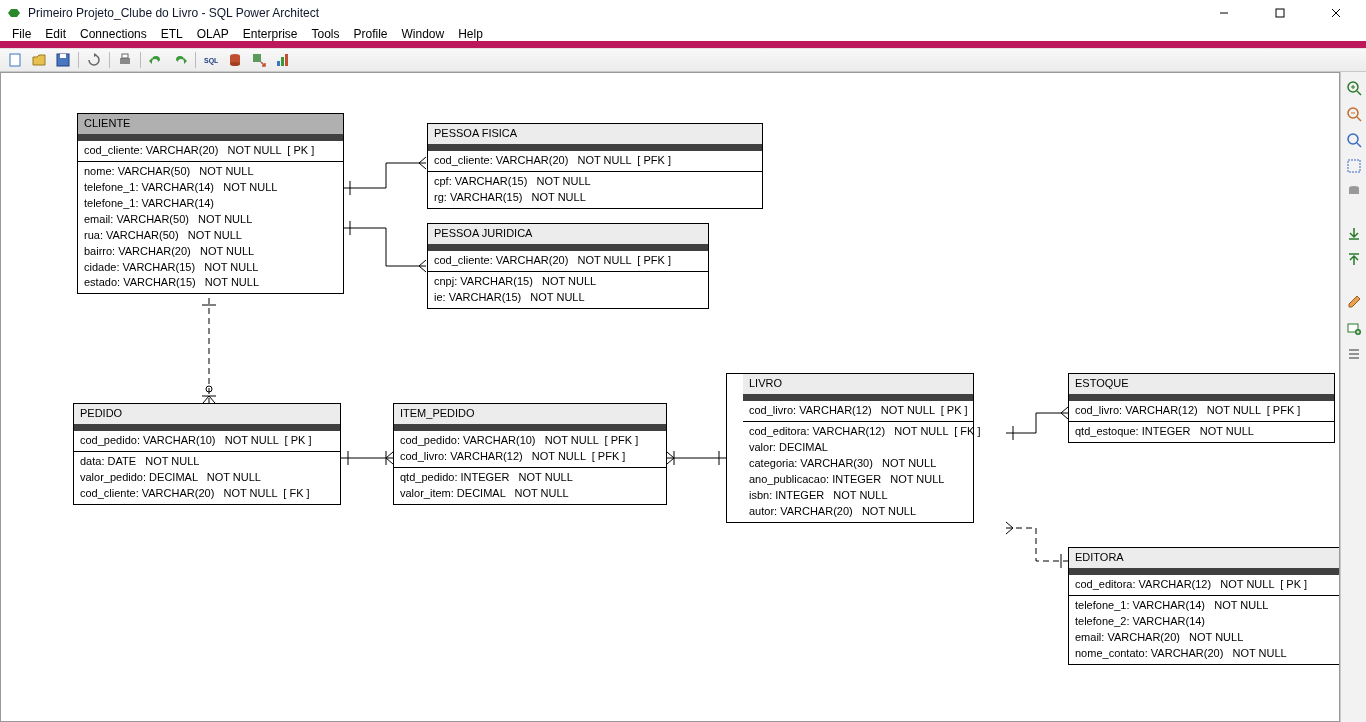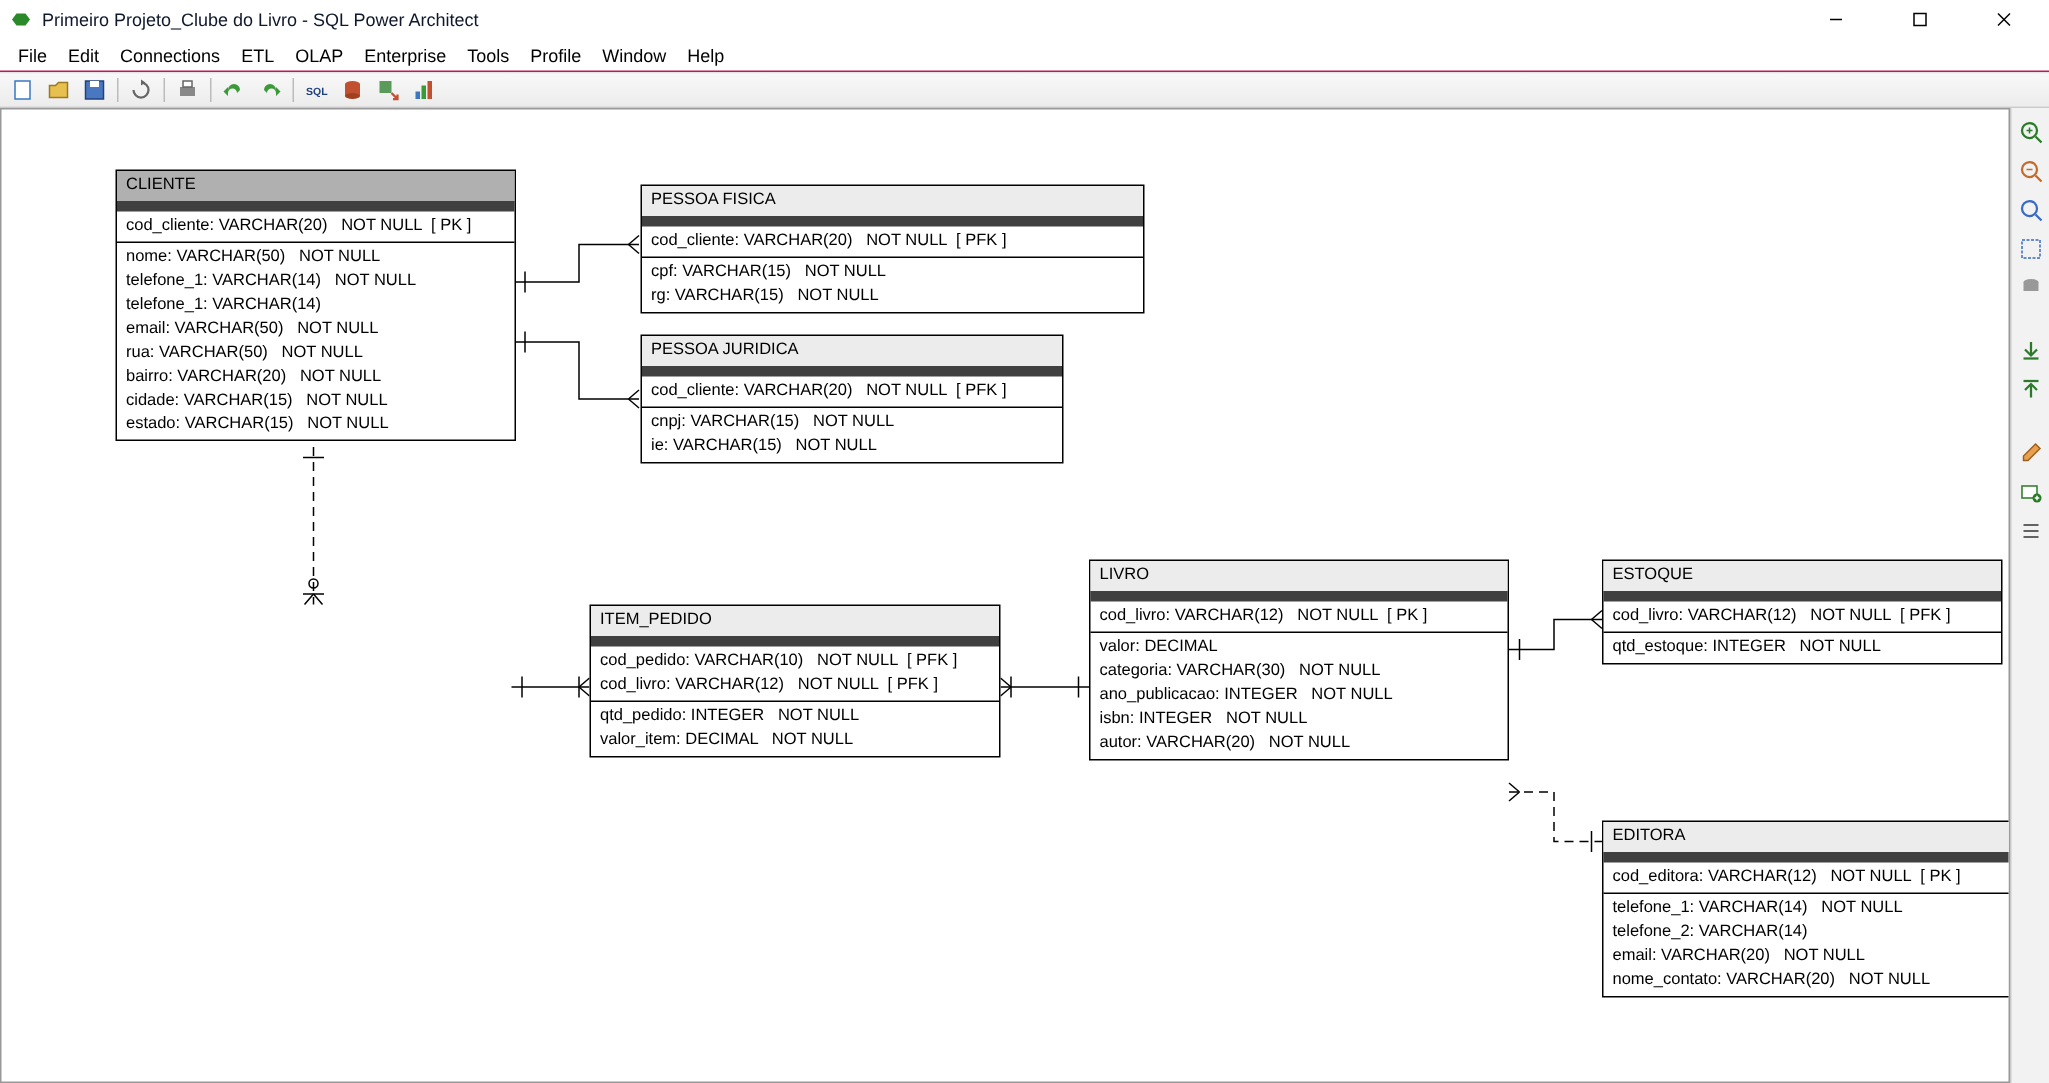--- a/index.html
+++ b/index.html
@@ -39,21 +39,21 @@
     color: #000;
   }
   .win-btn svg { width: 10px; height: 10px; stroke: #000; stroke-width: 1; fill: none; }
 
   .menubar {
     height: 22px;
     display: flex;
     align-items: center;
     padding: 0 6px;
     gap: 2px;
-    border-bottom: 1px solid #be185d;
+    border-bottom: 7px solid #be185d;
     background: #fff;
   }
   .menu-item {
     padding: 2px 6px;
     font-size: 12px;
     color: #000;
   }
 
   .toolbar {
     height: 24px;
@@ -339,39 +339,51 @@
       <div class="entity-header">PESSOA JURIDICA</div>
       <div class="pk-section">
         <div class="col">cod_cliente: VARCHAR(20)   NOT NULL  [ PFK ]</div>
       </div>
       <div class="col-section">
         <div class="col">cnpj: VARCHAR(15)   NOT NULL</div>
         <div class="col">ie: VARCHAR(15)   NOT NULL</div>
       </div>
     </div>
 
+    <div class="entity" style="left:42px; top:330px; width:268px;">
+      <div class="entity-header">PEDIDO</div>
+      <div class="pk-section">
+        <div class="col">cod_pedido: VARCHAR(10)   NOT NULL  [ PK ]</div>
+      </div>
+      <div class="col-section">
+        <div class="col">data: DATE   NOT NULL</div>
+        <div class="col">valor_pedido: DECIMAL   NOT NULL</div>
+        <div class="col">cod_cliente: VARCHAR(20)   NOT NULL  [ FK ]</div>
+      </div>
+    </div>
 
     <div class="entity" style="left:362px; top:330px; width:274px;">
       <div class="entity-header">ITEM_PEDIDO</div>
       <div class="pk-section">
         <div class="col">cod_pedido: VARCHAR(10)   NOT NULL  [ PFK ]</div>
         <div class="col">cod_livro: VARCHAR(12)   NOT NULL  [ PFK ]</div>
       </div>
       <div class="col-section">
         <div class="col">qtd_pedido: INTEGER   NOT NULL</div>
         <div class="col">valor_item: DECIMAL   NOT NULL</div>
       </div>
     </div>
 
-    <div class="entity" style="left:695px; top:300px; width:280px;">
+    <div class="entity" style="left:695px; top:300px; width:248px;padding-left:16px;">
       <div class="entity-header">LIVRO</div>
       <div class="pk-section">
         <div class="col">cod_livro: VARCHAR(12)   NOT NULL  [ PK ]</div>
       </div>
       <div class="col-section">
+        <div class="col">cod_editora: VARCHAR(12)   NOT NULL  [ FK ]</div>
         <div class="col">valor: DECIMAL</div>
         <div class="col">categoria: VARCHAR(30)   NOT NULL</div>
         <div class="col">ano_publicacao: INTEGER   NOT NULL</div>
         <div class="col">isbn: INTEGER   NOT NULL</div>
         <div class="col">autor: VARCHAR(20)   NOT NULL</div>
       </div>
     </div>
 
     <div class="entity" style="left:1037px; top:300px; width:267px;">
       <div class="entity-header">ESTOQUE</div>

